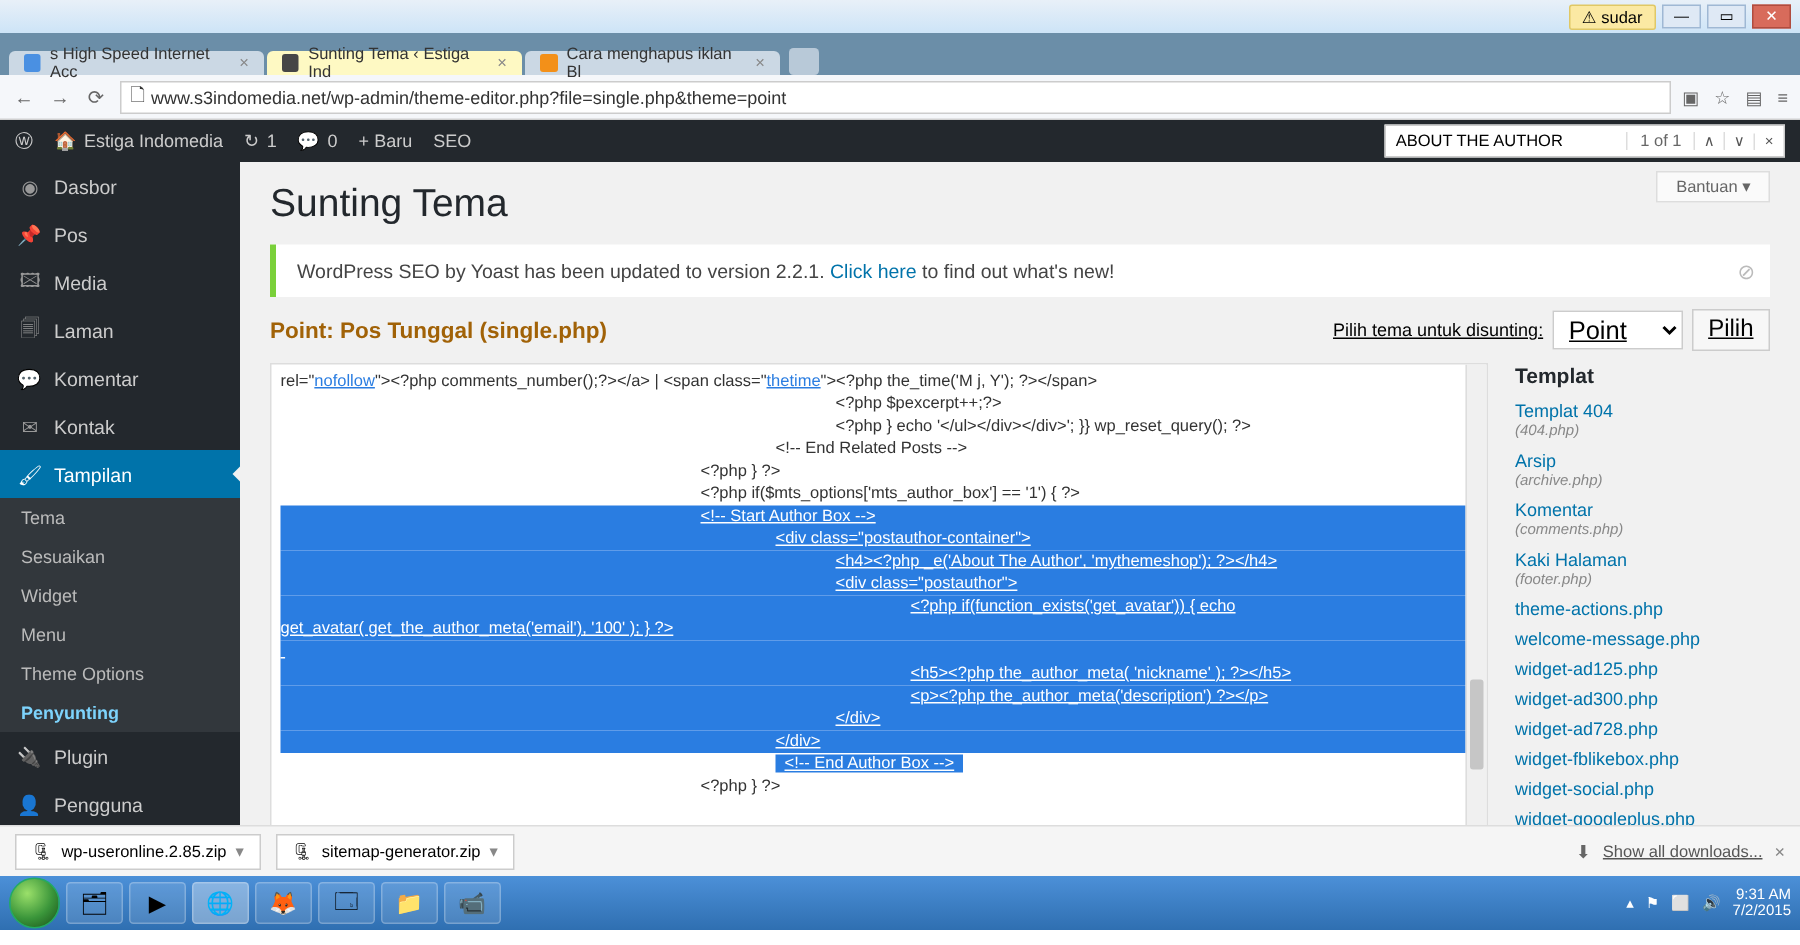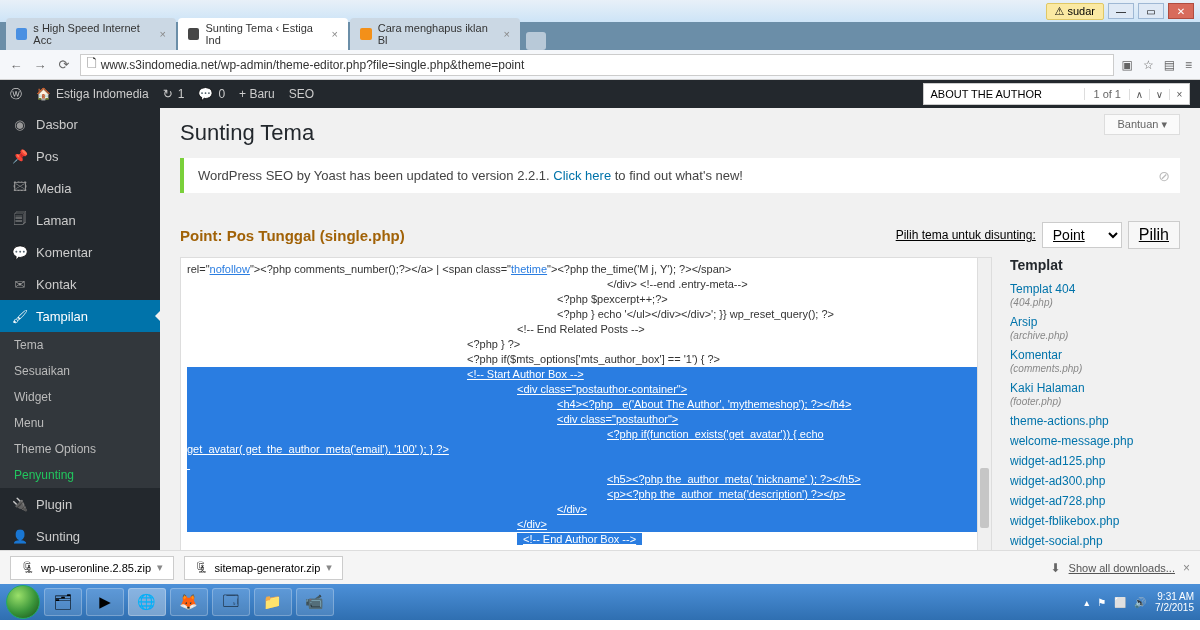--- a/index.html
+++ b/index.html
@@ -5,22 +5,22 @@
 * { margin: 0; padding: 0; box-sizing: border-box; font-family: -apple-system, Segoe UI, Helvetica, Arial, sans-serif; }
 body { width: 1200px; height: 630px; overflow: hidden; background: #fff; font-size: 12px; }
 
 
 .win-top { height: 22px; background: linear-gradient(#e8f0f8,#cde4f7); display:flex; justify-content:flex-end; align-items:center; padding:0 6px; gap:4px; }
 .win-user { background:#fbe9a3; border:1px solid #e0c866; padding:1px 8px; font-size:11px; border-radius:2px; }
 .win-btn { width:26px; height:16px; background:#dfe9f5; border:1px solid #9fb8d4; font-size:10px; display:flex;align-items:center;justify-content:center; }
 .win-btn.close { background:#d86b5b; border-color:#b04c3f; color:#fff; }
 
 .tabs-bar { height:28px; background:#6b8ea8; display:flex; align-items:flex-end; padding-left:6px; }
-.tab { background:#cbd8e4; height:32px; display:flex; align-items:center; padding:0 10px; font-size:11px; border-radius:4px 4px 0 0; margin-right:2px; max-width:170px; gap:6px; color:#333; }
-.tab.active { background:#ffffff;justify-content:space-between; }
+.tab { background:#cbd8e4; height:16px; display:flex; align-items:center; padding:0 10px; font-size:11px; border-radius:4px 4px 0 0; margin-right:2px; max-width:170px; gap:6px; color:#333; }
+.tab.active { background:#fef9c3;justify-content:space-between; }
 .tab .fav { width:12px;height:12px;background:#4a90e2;border-radius:2px; }
 .tab .x { color:#888; font-size:11px; }
 .newtab { width:20px;height:18px;background:#b8c9d8;border-radius:3px;margin-left:4px; }
 
 .addr-bar { height:30px; background:#f5f7fa; display:flex; align-items:center; padding:0 8px; gap:8px; border-bottom:1px solid #d0d0d0; }
 .nav-ico { width:16px;height:16px;color:#666;display:flex;align-items:center;justify-content:center;font-size:13px; }
 .url-box { flex:1; height:22px; border:1px solid #ccc; background:#fff; display:flex; align-items:center; padding:0 6px; font-size:12px; color:#333; }
 .addr-right { display:flex; gap:10px; color:#666; }
 
 .wp-admin-bar { height:28px; background:#23282d; color:#ccc; display:flex; align-items:center; padding:0 10px; font-size:12px; gap:14px; }
@@ -31,34 +31,34 @@
 .find-bar .cnt { border-left:1px solid #ddd; padding:0 8px; font-size:11px; color:#666; }
 .find-bar .nav { width:20px;border-left:1px solid #ddd;text-align:center;font-size:10px;color:#555; }
 
 .page { display:flex; height:442px; }
 .sidebar { width:160px; background:#23282d; color:#eee; font-size:13px; overflow:hidden; }
 .side-item { padding:8px 12px; display:flex; align-items:center; gap:8px; color:#ccc; cursor:pointer; }
 .side-item.active { background:#0073aa; color:#fff; position:relative; }
 .side-item.active::after { content:''; position:absolute; right:-1px; top:50%; margin-top:-6px; border:6px solid transparent; border-right-color:#f1f1f1; }
 .side-sub { background:#32373c; }
 .side-sub .sub { padding:6px 12px 6px 14px; font-size:12px; color:#bbb; }
-.side-sub .sub.cur { color:#22c55e; font-weight:400; }
+.side-sub .sub.cur { color:#7dd3fc; font-weight:700; }
 .sico { width:16px;height:16px;display:inline-flex;align-items:center;justify-content:center;font-size:13px;color:#999; }
 
 .content { flex:1; background:#f1f1f1; padding:12px 20px 0 20px; overflow:hidden; position:relative; }
 .bantuan { position:absolute; right:20px; top:6px; background:#fafafa; border:1px solid #ddd; padding:3px 12px; font-size:11px; color:#666; }
-h1.page-title { font-size:22px; font-weight:400; color:#23282d; margin-bottom:12px; }
-.notice { background:#fff; border-left:4px solid #7ad03a; padding:10px 14px; margin-bottom:28px; color:#444; font-size:13px; position:relative; }
+h1.page-title { font-size:26px; font-weight:400; color:#23282d; margin-bottom:12px; }
+.notice { background:#fff; border-left:4px solid #7ad03a; padding:10px 14px; margin-bottom:8px; color:#444; font-size:13px; position:relative; }
 .notice a { color:#0073aa; text-decoration:none; }
 .notice .dismiss { position:absolute; right:10px; top:10px; color:#bbb; font-size:14px; }
 
 .editor-head { display:flex; align-items:center; margin-bottom:8px; }
 .editor-head h3 { font-size:15px; font-weight:600; color:#a16207; }
 .editor-head .right { margin-left:auto; display:flex; align-items:center; gap:6px; font-size:12px;text-decoration:underline; }
-.editor-head select { height:26px; border:1px solid #ccc; background:#fff; padding:0 20px 0 6px; font-size:14px; }
+.editor-head select { height:26px; border:1px solid #ccc; background:#fff; padding:0 20px 0 6px; font-size:17px; }
 .editor-head .btn { background:#f7f7f7;border:1px solid #ccc;padding:4px 10px;font-size:16px; }
 
 .editor-wrap { display:flex; gap:18px; }
 .code-box { flex:1; background:#fff; border:1px solid #ddd; height:328px; overflow:hidden; font-family:Consolas,monospace; font-size:11px; line-height:15px; color:#333; padding:4px 6px; position:relative; }
 .code-box .sel { background:#2a7de1; color:#fff; display:inline;text-decoration:underline; }
 .code-box a.codelink { color:#2a7de1; text-decoration:underline; }
 .code-box .scroll { position:absolute; right:0; top:0; bottom:0; width:14px; background:#f0f0f0; border-left:1px solid #ddd; }
 .code-box .scroll .thumb { position:absolute; left:2px; right:2px; top:210px; height:60px; background:#c6c6c6; border-radius:2px; }
 
 .templates { width:170px; }
@@ -178,21 +178,21 @@
       <div class="sub">Menu</div>
       <div class="sub">Theme Options</div>
       <div class="sub cur">Penyunting</div>
     </div>
     <div class="side-item">
         <span class="sico">🔌</span>
         <span>Plugin</span>
       </div>
     <div class="side-item">
         <span class="sico">👤</span>
-        <span>Sunting</span>
+        <span>Pengguna</span>
       </div>
 
   </div>
 
   <div class="content">
     <div class="bantuan">Bantuan ▾</div>
     <h1 class="page-title">Sunting Tema</h1>
     <div class="notice">
       <span>WordPress SEO by Yoast has been updated to version 2.2.1. </span><a href="#">Click here</a><span> to find out what's new!</span>
       <span class="dismiss">⊘</span>
@@ -203,21 +203,20 @@
       <div class="right">
         <span>Pilih tema untuk disunting:</span>
         <select><option>Point</option></select>
         <button class="btn">Pilih</button>
       </div>
     </div>
 
     <div class="editor-wrap">
       <div class="code-box">
 <div><span>rel="</span><a class="codelink">nofollow</a><span>"&gt;&lt;?php comments_number();?&gt;&lt;/a&gt; | &lt;span class="</span><a class="codelink">thetime</a><span>"&gt;&lt;?php the_time('M j, Y'); ?&gt;&lt;/span&gt;</span></div>
-<div style="padding-left:420px">&lt;/div&gt; &lt;!--end .entry-meta--&gt;</div>
 <div style="padding-left:370px">&lt;?php $pexcerpt++;?&gt;</div>
 <div style="padding-left:370px">&lt;?php } echo '&lt;/ul&gt;&lt;/div&gt;&lt;/div&gt;'; }} wp_reset_query(); ?&gt;</div>
 <div style="padding-left:330px">&lt;!-- End Related Posts --&gt;</div>
 <div style="padding-left:280px">&lt;?php } ?&gt;</div>
 <div style="padding-left:280px">&lt;?php if($mts_options['mts_author_box'] == '1') { ?&gt;</div>
 <div>
             <span class="sel" style="padding-left:280px;display:block;padding-right:200px">&lt;!-- Start Author Box --&gt;</span>
           </div>
 <div>
             <span class="sel" style="padding-left:330px;display:block;padding-right:200px">&lt;div class="postauthor-container"&gt;</span>

